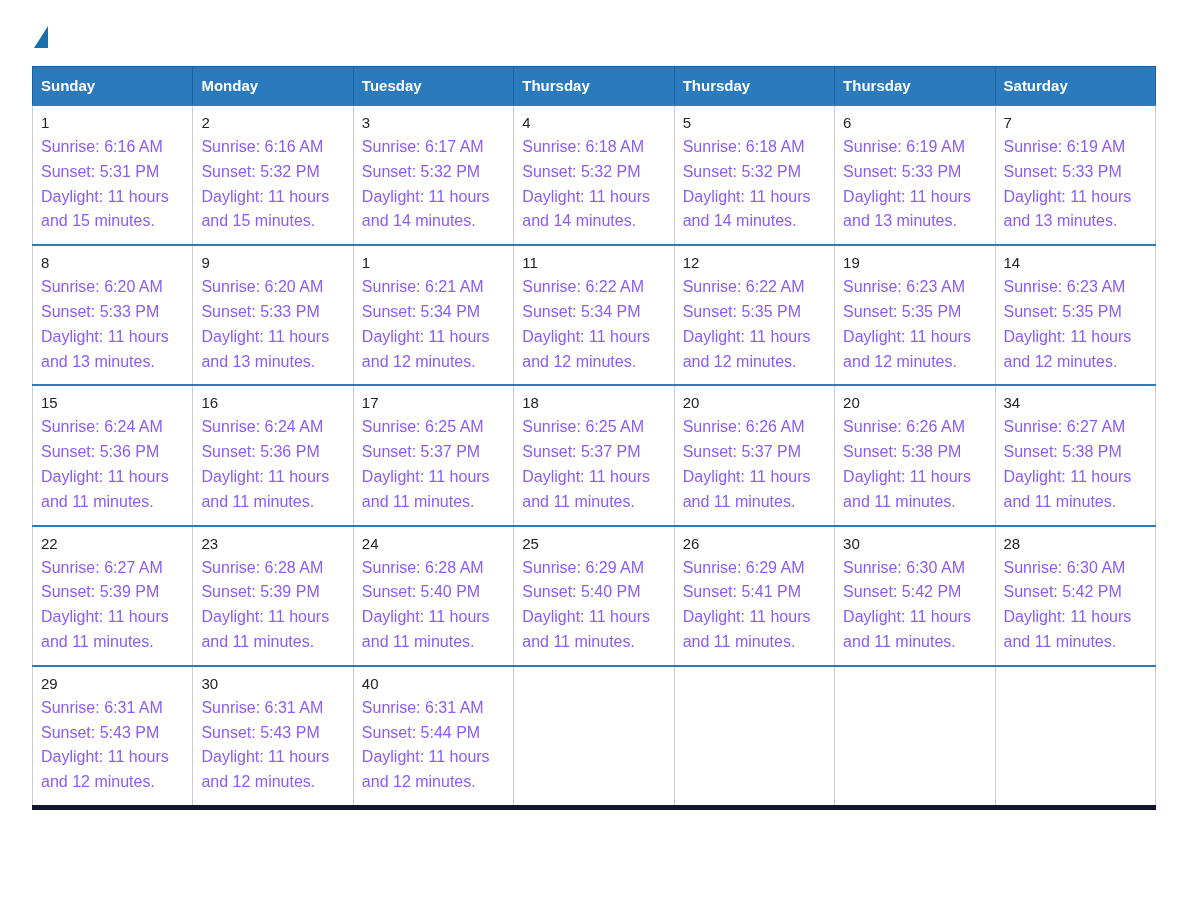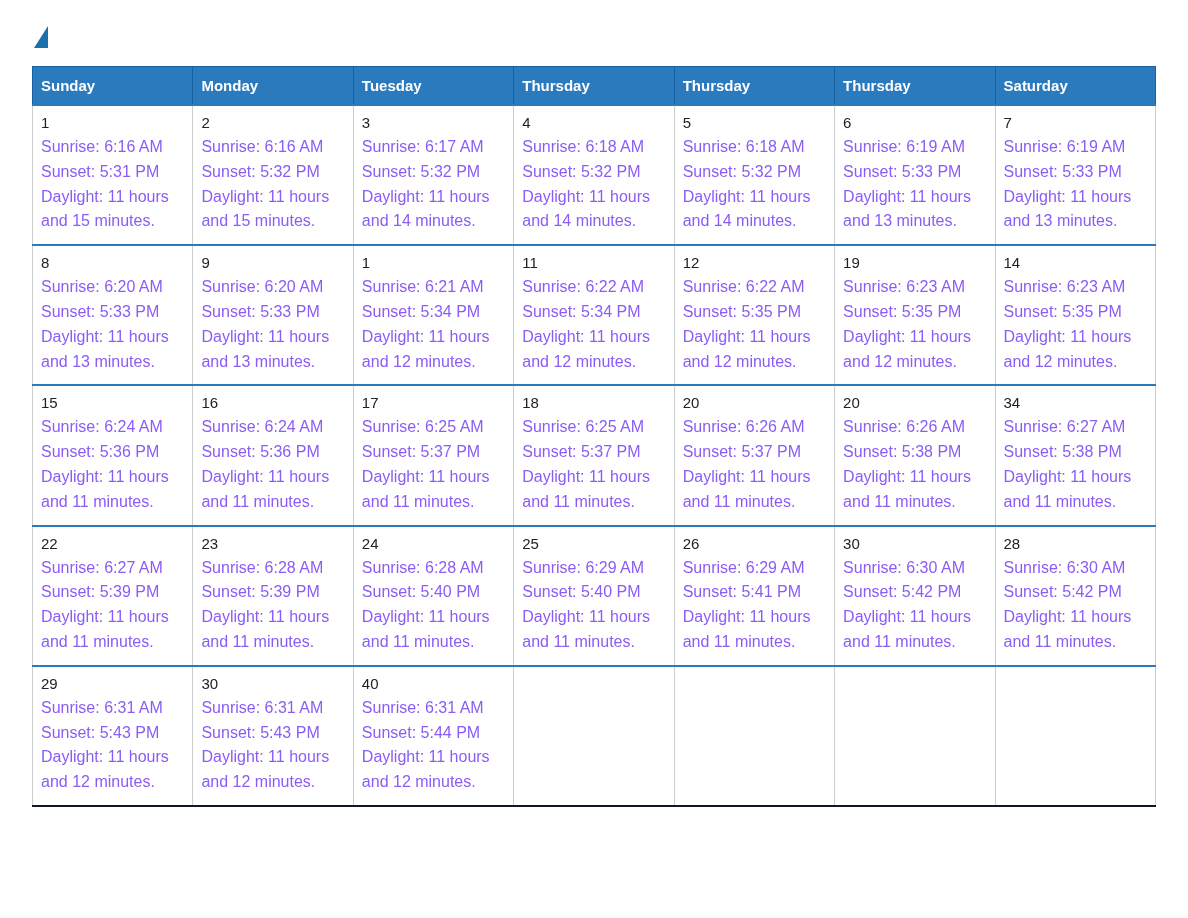--- a/index.html
+++ b/index.html
@@ -88,21 +88,21 @@
       font-weight: 500;
       margin-bottom: 4px;
       display: block;
     }
     .day-info {
       font-size: 16px;
       line-height: 1.55;
       color: #8b5cf6;
     }
     tbody tr:last-child td {
-      border-bottom: 2px solid #0f172a;
+      border-bottom: 5px solid #0f172a;
     }
   </style>
 </head>
 <body>
 
 <div class="header">
   <div class="logo">
     <div class="logo-top">
       <span class="logo-general"></span>
       <div class="logo-triangle"></div>

